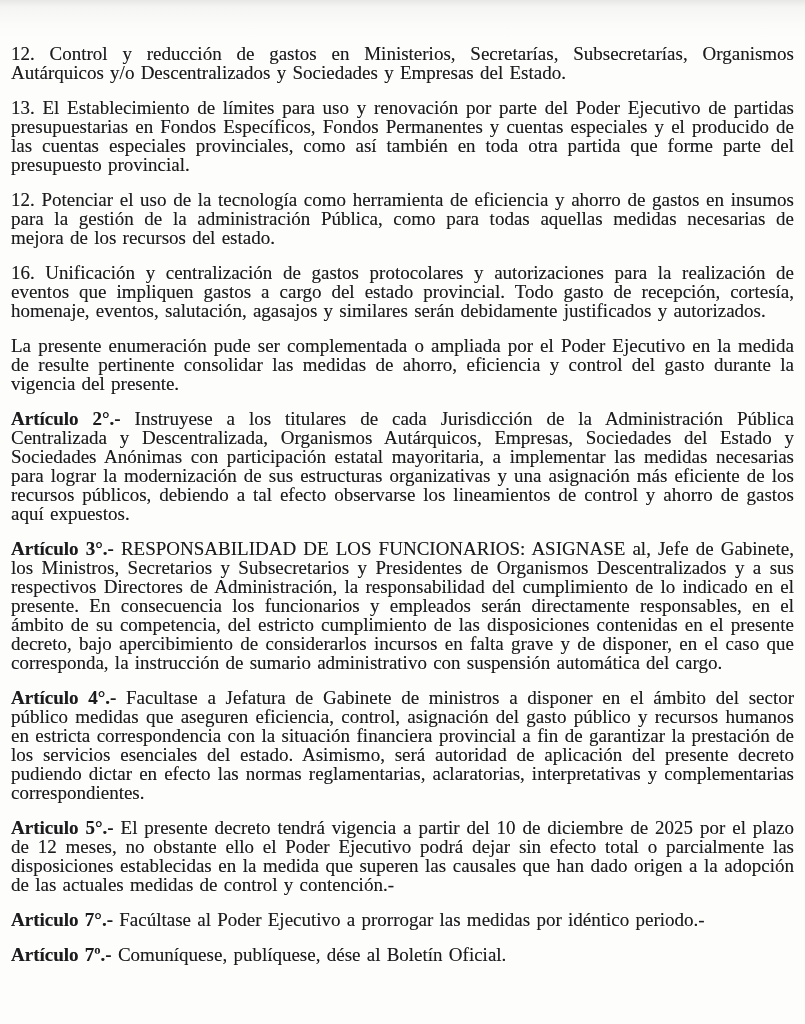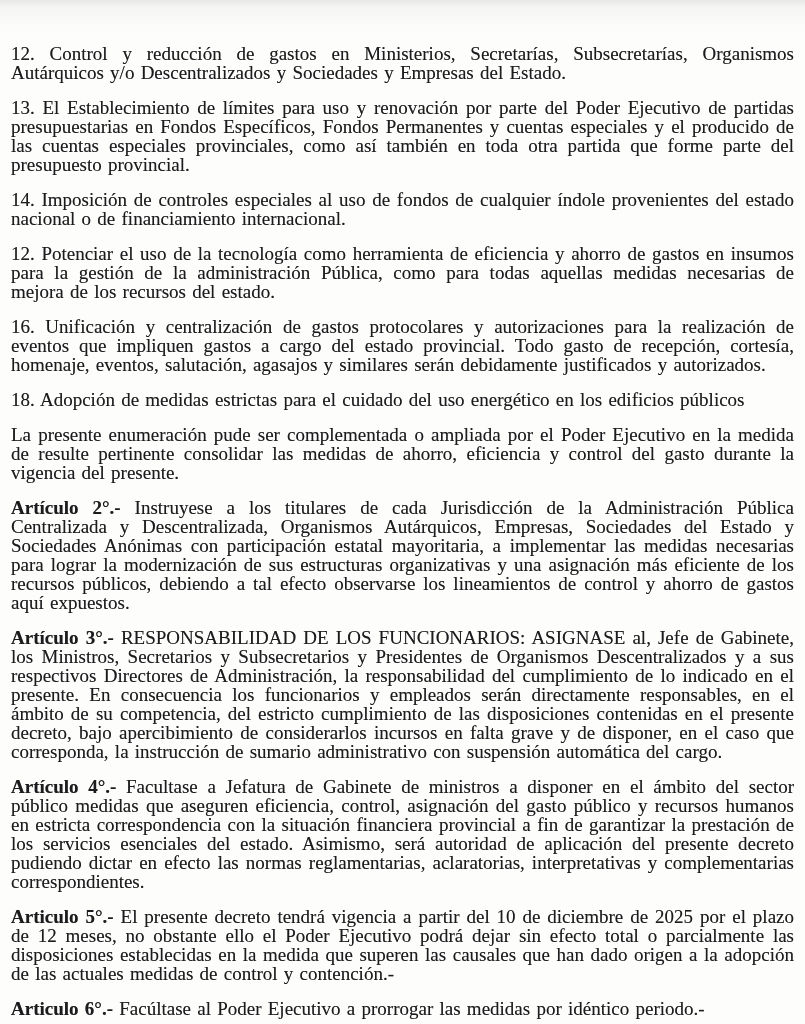--- a/index.html
+++ b/index.html
@@ -35,35 +35,34 @@
 </style>
 </head>
 <body>
 
 <div class="page">
   <div class="doc-body">
   <p class="para"><span class="ptext">12. Control y reducción de gastos en Ministerios, Secretarías, Subsecretarías, Organismos Autárquicos y/o Descentralizados y Sociedades y Empresas del Estado.</span></p>
 
   <p class="para"><span class="ptext">13. El Establecimiento de límites para uso y renovación por parte del Poder Ejecutivo de partidas presupuestarias en Fondos Específicos, Fondos Permanentes y cuentas especiales y el producido de las cuentas especiales provinciales, como así también en toda otra partida que forme parte del presupuesto provincial.</span></p>
 
-  <p class="para"><span class="ptext">14. Imposición de controles especiales al uso de fondos de cualquier índole provenientes del estado nacional o de financiamiento internacional.</span></p>
 
   <p class="para"><span class="ptext">12. Potenciar el uso de la tecnología como herramienta de eficiencia y ahorro de gastos en insumos para la gestión de la administración Pública, como para todas aquellas medidas necesarias de mejora de los recursos del estado.</span></p>
 
   <p class="para"><span class="ptext">16. Unificación y centralización de gastos protocolares y autorizaciones para la realización de eventos que impliquen gastos a cargo del estado provincial. Todo gasto de recepción, cortesía, homenaje, eventos, salutación, agasajos y similares serán debidamente justificados y autorizados.</span></p>
 
 
-  <p class="para"><span class="ptext">18. Adopción de medidas estrictas para el cuidado del uso energético en los edificios públicos</span></p>
 
   <p class="para"><span class="ptext">La presente enumeración pude ser complementada o ampliada por el Poder Ejecutivo en la medida de resulte pertinente consolidar las medidas de ahorro, eficiencia y control del gasto durante la vigencia del presente.</span></p>
 
   <p class="para"><strong class="lead">Artículo 2°.-</strong><span class="ptext"> Instruyese a los titulares de cada Jurisdicción de la Administración Pública Centralizada y Descentralizada, Organismos Autárquicos, Empresas, Sociedades del Estado y Sociedades Anónimas con participación estatal mayoritaria, a implementar las medidas necesarias para lograr la modernización de sus estructuras organizativas y una asignación más eficiente de los recursos públicos, debiendo a tal efecto observarse los lineamientos de control y ahorro de gastos aquí expuestos.</span></p>
 
   <p class="para"><strong class="lead">Artículo 3°.-</strong><span class="ptext"> RESPONSABILIDAD DE LOS FUNCIONARIOS: ASIGNASE al, Jefe de Gabinete, los Ministros, Secretarios y Subsecretarios y Presidentes de Organismos Descentralizados y a sus respectivos Directores de Administración, la responsabilidad del cumplimiento de lo indicado en el presente. En consecuencia los funcionarios y empleados serán directamente responsables, en el ámbito de su competencia, del estricto cumplimiento de las disposiciones contenidas en el presente decreto, bajo apercibimiento de considerarlos incursos en falta grave y de disponer, en el caso que corresponda, la instrucción de sumario administrativo con suspensión automática del cargo.</span></p>
 
   <p class="para"><strong class="lead">Artículo 4°.-</strong><span class="ptext"> Facultase a Jefatura de Gabinete de ministros a disponer en el ámbito del sector público medidas que aseguren eficiencia, control, asignación del gasto público y recursos humanos en estricta correspondencia con la situación financiera provincial a fin de garantizar la prestación de los servicios esenciales del estado. Asimismo, será autoridad de aplicación del presente decreto pudiendo dictar en efecto  las normas reglamentarias, aclaratorias, interpretativas y complementarias correspondientes.</span></p>
 
   <p class="para"><strong class="lead">Articulo 5°.-</strong><span class="ptext"> El presente decreto  tendrá vigencia a partir del 10 de diciembre de 2025 por el plazo de  12  meses, no obstante ello el Poder Ejecutivo podrá dejar sin efecto total o parcialmente las disposiciones establecidas  en la medida que superen las causales que han dado origen a la adopción de las actuales medidas de control y contención.-</span></p>
 
-  <p class="para"><strong class="lead">Articulo 6°.-</strong><span class="ptext"> Facúltase al Poder Ejecutivo a prorrogar las medidas por idéntico periodo.-</span></p>
+  <p class="para"><strong class="lead">Articulo 7°.-</strong><span class="ptext"> Facúltase al Poder Ejecutivo a prorrogar las medidas por idéntico periodo.-</span></p>
 
+  <p class="para"><strong class="lead">Artículo 7º.-</strong><span class="ptext"> Comuníquese, publíquese, dése al Boletín Oficial.</span></p>
 </div>
 </div>
 
 </body></html>

